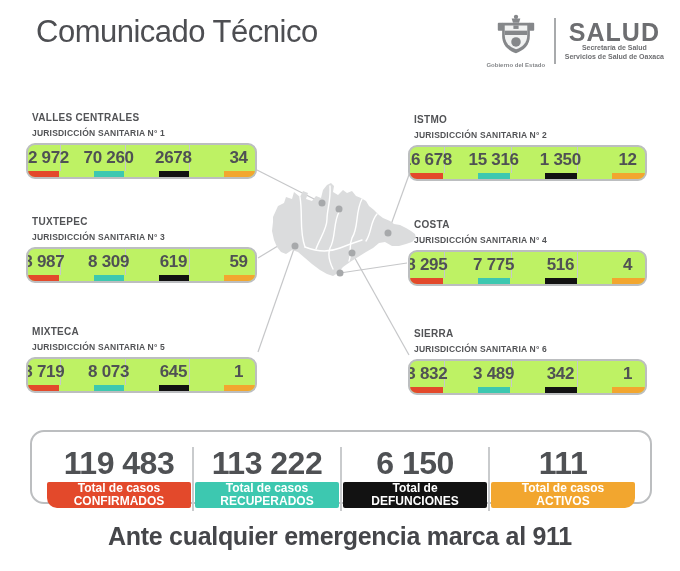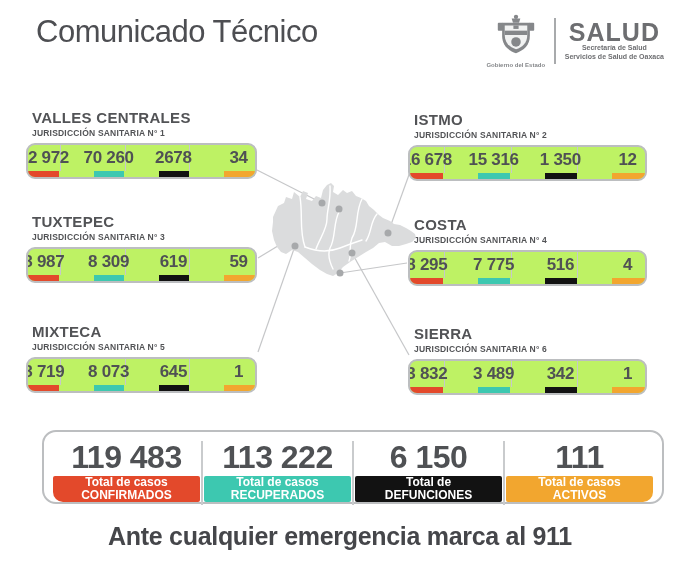--- a/index.html
+++ b/index.html
@@ -20,21 +20,21 @@
   .logo-divider { width:2px; height:46px; background:#a8aaac; margin:0 9px 0 5px; }
   .salud-wrap { text-align:center; padding-right:2px; }
   .salud-name { font-size:25px; font-weight:bold; color:#6d6e71; letter-spacing:1px; line-height:24px; }
   .salud-sub { font-size:7px; font-weight:bold; color:#6d6e71; line-height:8.5px; }
   
   .map-svg { position:absolute; left:0; top:0; width:680px; height:571px; }
   
   .region { position:absolute; }
   .region.col-l { left:26px; width:231px; }
   .region.col-r { left:408px; width:239px; }
-  .r-name { font-size:15px; font-weight:bold; color:#525356; letter-spacing:0.3px; line-height:16px; padding-left:6px; }
+  .r-name { font-size:10px; font-weight:bold; color:#525356; letter-spacing:0.3px; line-height:16px; padding-left:6px; }
   .r-sub  { font-size:8.5px; font-weight:bold; color:#525356; letter-spacing:0.2px; line-height:10px; margin:2px 0 5px; padding-left:6px; }
   .r-box {
     display:flex; background:#bef264; border:2px solid #bcbec0; border-radius:9px;
     height:32px; overflow:hidden;gap:32px;
   }
   .cell { flex:1; display:flex; flex-direction:column; min-width:0; }
   .cell-num {
     flex:1; display:flex; align-items:center; justify-content:center;
     font-size:17px; font-weight:bold; color:#4f5154; letter-spacing:-0.3px; white-space:nowrap;
   }
@@ -43,21 +43,21 @@
   .cell:first-child .strip { margin-left:0; }
   .cell:last-child  .strip { margin-right:0; }
   .s-confirmed { background:var(--c-confirmed,#e3492b); }
   .s-recovered { background:var(--c-recovered,#3dc8b0); }
   .s-deaths    { background:var(--c-deaths,#121212); }
   .s-active    { background:var(--c-active,#f2a62f); }
   
   .totals {
     position:absolute; left:30px; top:430px; width:622px; height:74px;
     border:2.5px solid #bcbec0; border-radius:14px; background:#fff;
-    display:flex; padding:7px; box-sizing:border-box;margin-left:12px;
+    display:flex; padding:13px; box-sizing:border-box;
   }
   .t-cell { flex:1; display:flex; flex-direction:column; min-width:0; position:relative; padding:0 2px; }
   .t-cell:not(:last-child)::after {
     content:""; position:absolute; right:-1px; top:2px; height:64px; width:2px; background:#c9cbcd;
   }
   .t-num {
     height:36px; display:flex; align-items:center; justify-content:center;
     font-size:32px; font-weight:bold; color:#4f5154; letter-spacing:-0.5px; white-space:nowrap;
   }
   .t-band {

